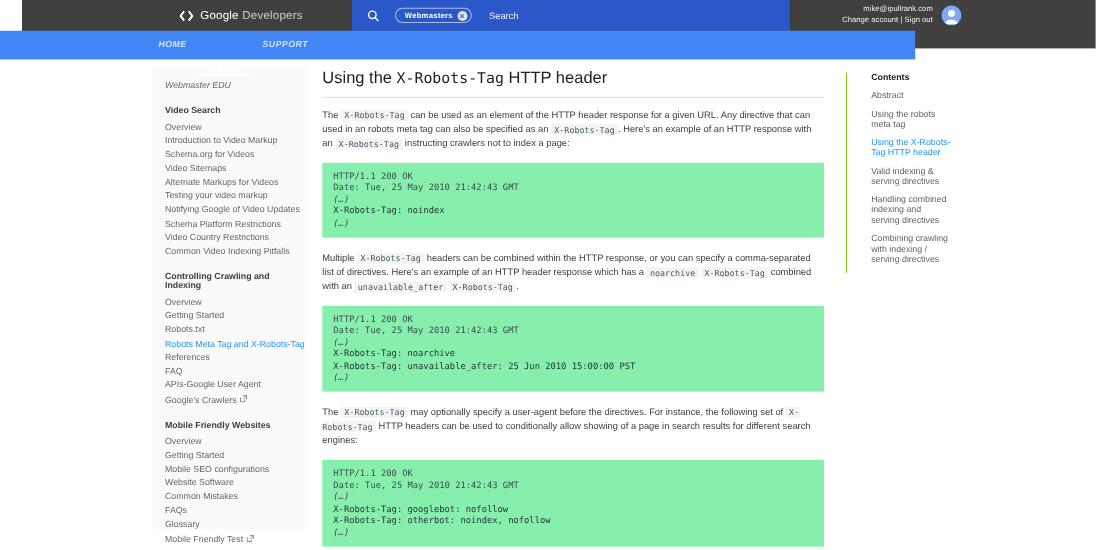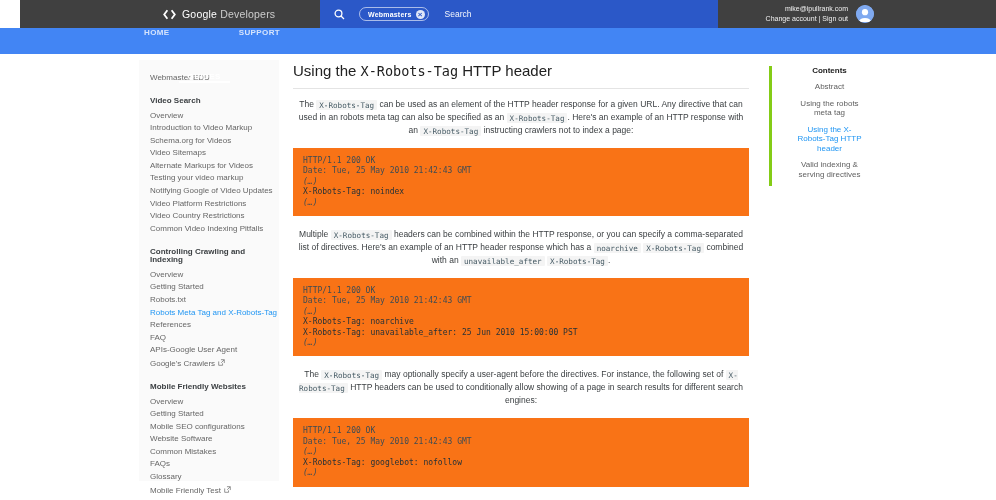--- a/index.html
+++ b/index.html
@@ -20,42 +20,42 @@
   .search-strip { position:absolute; left:300px; top:0; width:398px; height:28px; background:#2b58c8; display:flex; align-items:center; }
   .search-icon-wrap { margin-left:14px; display:flex; align-items:center; }
   .chip { margin-left:14px; height:14px; border:1px solid rgba(255,255,255,.6); border-radius:8px; display:flex; align-items:center; padding:0 3px 0 8px; gap:4px; }
   .chip-label { font-size:7px; font-weight:bold; color:#fff; letter-spacing:.2px; }
   .chip-x { width:9px; height:9px; border-radius:50%; background:rgba(255,255,255,.85); color:#2b58c8; font-size:8px; line-height:9px; text-align:center; font-weight:bold; }
   .search-placeholder { margin-left:16px; font-size:8.5px; color:rgba(255,255,255,.95); }
   .account { position:absolute; right:168px; top:4px; text-align:right; color:rgba(255,255,255,.92); }
   .account .acc-line { font-size:7px; line-height:9.5px; }
   .avatar { position:absolute; right:142px; top:5px; width:18px; height:18px; border-radius:50%; overflow:hidden; background:#7fa9f0; }
   
-  .navbar { position:absolute; top:28px; left:0; width:996px; height:26px; background:#4285f4; z-index:3; display:flex; align-items:flex-start; padding-left:135px; }
+  .navbar { position:absolute; top:28px; left:0; width:832px; height:26px; background:#4285f4; z-index:3; display:flex; align-items:center; padding-left:135px;font-style:italic; }
   .tab { font-size:8px; font-weight:bold; letter-spacing:.4px; color:rgba(255,255,255,.78); display:flex; align-items:center; padding:0 9px; border-bottom:2.5px solid transparent; }
   .tab-active { color:#fff; border-bottom-color:rgba(255,255,255,.95);margin-top:44px; }
   
   .sidebar { position:absolute; left:139px; top:60px; width:140px; height:421px; background:#fafafa; padding:13px 6px 10px 11px; }
-  .sb-top { font-size:8px; color:#666; margin-bottom:2px; }
+  .sb-top { font-size:8px; color:#666; margin-bottom:2px;font-style:italic; }
   .sb-head { font-size:8px; font-weight:bold; color:#3c4043; margin:15px 0 6px 0; line-height:8.5px; }
   .sb-item { font-size:8px; color:#666; line-height:8px; margin-bottom:4.6px; white-space:nowrap; }
   .sb-active { color:#2196f3; }
   .sb-item .ext { display:inline-block; margin-left:3px; }
   
   .main { position:absolute; left:293px; top:62px; width:456px; }
   .page-title { font-size:15px; font-weight:400; color:#212121; padding-bottom:9px; border-bottom:1px solid #e4e4e4; }
   .page-title code { font-family:"DejaVu Sans Mono", monospace; font-size:13.5px; }
-  .para { font-size:8.5px; line-height:13px; color:#3c4043; margin-top:9px;text-align:center; }
+  .para { font-size:8.5px; line-height:13px; color:#3c4043; margin-top:9px; }
   .icode { font-family:"DejaVu Sans Mono", monospace; font-size:7.6px; background:#f4f4f4; color:#455a64; padding:0.5px 3px; border-radius:1px; }
-  .codeblock { background:#f97316; margin:11px 0 12px 0; padding:8px 10px; }
+  .codeblock { background:#86efac; margin:11px 0 12px 0; padding:8px 10px; }
   .cl { font-family:"DejaVu Sans Mono", monospace; font-size:8px; line-height:10.4px; color:#3e4c54; white-space:pre; }
   .cl.b { font-weight:normal; color:#263238; }
   .cl.i { font-style:italic; }
   
-  .contents { position:absolute; left:769px; top:66px; width:96px; border-left:3px solid #84cc16; padding-left:22px;text-align:center; }
+  .contents { position:absolute; left:769px; top:66px; width:96px; border-left:1px solid #84cc16; padding-left:22px; }
   .toc-title { font-size:8px; font-weight:bold; color:#212121; margin-bottom:7px; }
   .toc-item { font-size:8px; line-height:9.5px; color:#616161; margin-bottom:7px; }
   .toc-active { color:#2196f3; }
 </style>
 </head>
 <body>
 
 <div class="topbar">
   <div class="logo">
     <svg width="13" height="11" viewBox="0 0 13 11">
@@ -102,21 +102,21 @@
   <div class="sb-top">Webmaster EDU</div>
   <div>
       <div class="sb-head">Video Search</div>
       <div class="sb-item">Overview</div>
       <div class="sb-item">Introduction to Video Markup</div>
       <div class="sb-item">Schema.org for Videos</div>
       <div class="sb-item">Video Sitemaps</div>
       <div class="sb-item">Alternate Markups for Videos</div>
       <div class="sb-item">Testing your video markup</div>
       <div class="sb-item">Notifying Google of Video Updates</div>
-      <div class="sb-item">Video Platform Restrictions</div>
+      <div class="sb-item">Schema Platform Restrictions</div>
       <div class="sb-item">Video Country Restrictions</div>
       <div class="sb-item">Common Video Indexing Pitfalls</div>
       <div class="sb-head">Controlling Crawling and Indexing</div>
       <div class="sb-item">Overview</div>
       <div class="sb-item">Getting Started</div>
       <div class="sb-item">Robots.txt</div>
       <div class="sb-item sb-active">Robots Meta Tag and X-Robots-Tag</div>
       <div class="sb-item">References</div>
       <div class="sb-item">FAQ</div>
       <div class="sb-item">APIs-Google User Agent</div>
@@ -156,26 +156,29 @@
         <div class="cl b">X-Robots-Tag: noarchive</div>
         <div class="cl b">X-Robots-Tag: unavailable_after: 25 Jun 2010 15:00:00 PST</div>
         <div class="cl i">(…)</div>
       </div>
       <p class="para">The <code class="icode">X-Robots-Tag</code> may optionally specify a user-agent before the directives. For instance, the following set of <code class="icode">X-Robots-Tag</code> HTTP headers can be used to conditionally allow showing of a page in search results for different search engines:</p>
       <div class="codeblock">
         <div class="cl ">HTTP/1.1 200 OK</div>
         <div class="cl ">Date: Tue, 25 May 2010 21:42:43 GMT</div>
         <div class="cl i">(…)</div>
         <div class="cl b">X-Robots-Tag: googlebot: nofollow</div>
+        <div class="cl b">X-Robots-Tag: otherbot: noindex, nofollow</div>
         <div class="cl i">(…)</div>
       </div>
     </div>
 </div>
 
 <div class="contents">
   <div class="toc-title">Contents</div>
   <div>
       <div class="toc-item">Abstract</div>
       <div class="toc-item">Using the robots meta tag</div>
       <div class="toc-item toc-active">Using the X-Robots-Tag HTTP header</div>
       <div class="toc-item">Valid indexing &amp; serving directives</div>
+      <div class="toc-item">Handling combined indexing and serving directives</div>
+      <div class="toc-item">Combining crawling with indexing / serving directives</div>
     </div>
 </div>
 
 </body></html>

